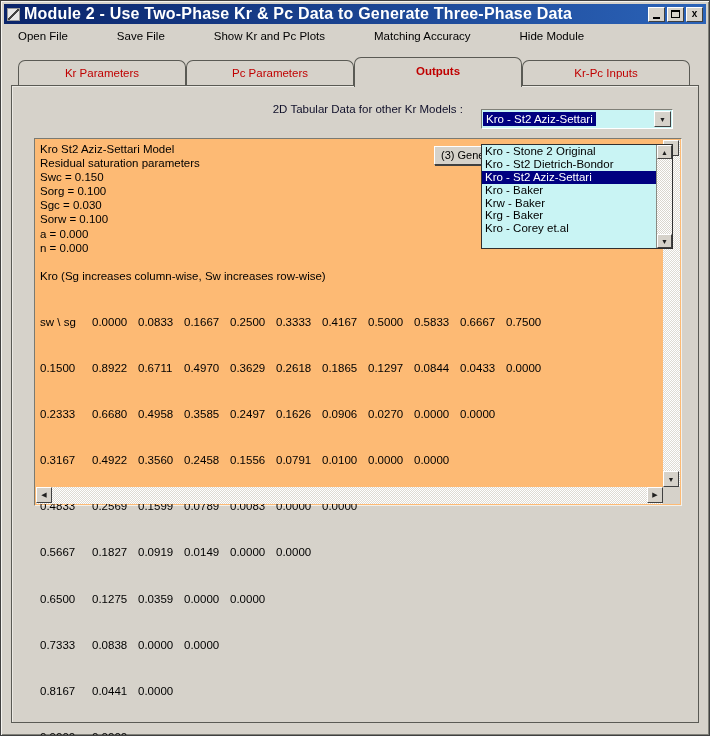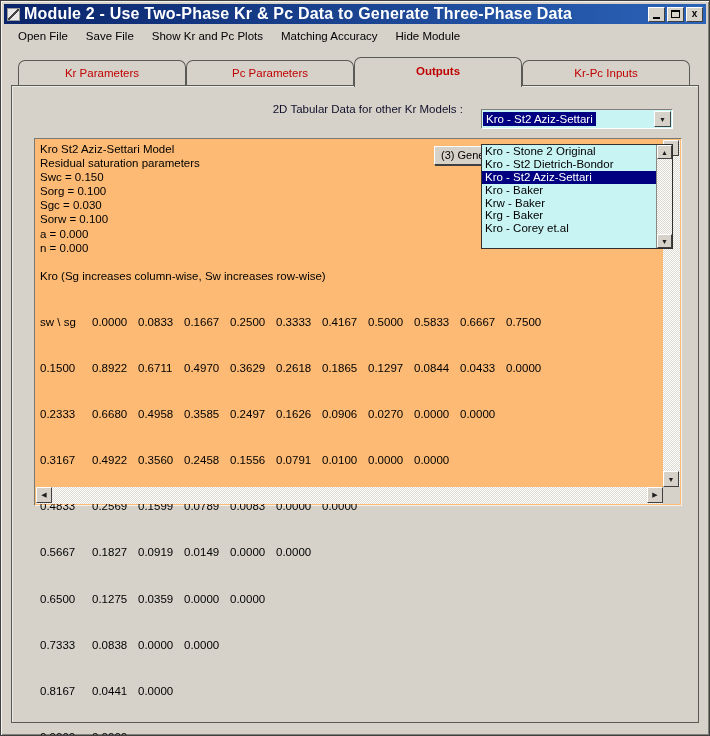--- a/index.html
+++ b/index.html
@@ -31,21 +31,21 @@
     border-color:#fff #404040 #404040 #fff;
     display:flex; align-items:center; justify-content:center;
     font-size:10px; font-weight:bold; color:#000; line-height:1;
   }
   .glyph-min { width:7px; height:2px; background:#000; margin-top:7px; }
   .glyph-max { width:9px; height:8px; border:1px solid #000; border-top:2px solid #000; }
 
   
   .menubar {
     position:absolute; left:3px; top:24px; right:3px; height:21px;
-    display:flex; align-items:center; padding-left:5px; font-size:11.5px; color:#000;
+    display:flex; align-items:center; padding-left:5px; font-size:11.5px; color:#000;gap:31px;
   }
   .menu-item { padding:2px 9px; white-space:nowrap; }
 
   
   .tab {
     position:absolute; top:59px; height:26px; width:168px;
     background:#d6d2ca; border:1px solid #5a5a54; border-bottom:none;
     border-radius:7px 7px 0 0; text-align:center;
     font-size:11.5px; color:#c00000; line-height:24px; z-index:1;
   }

